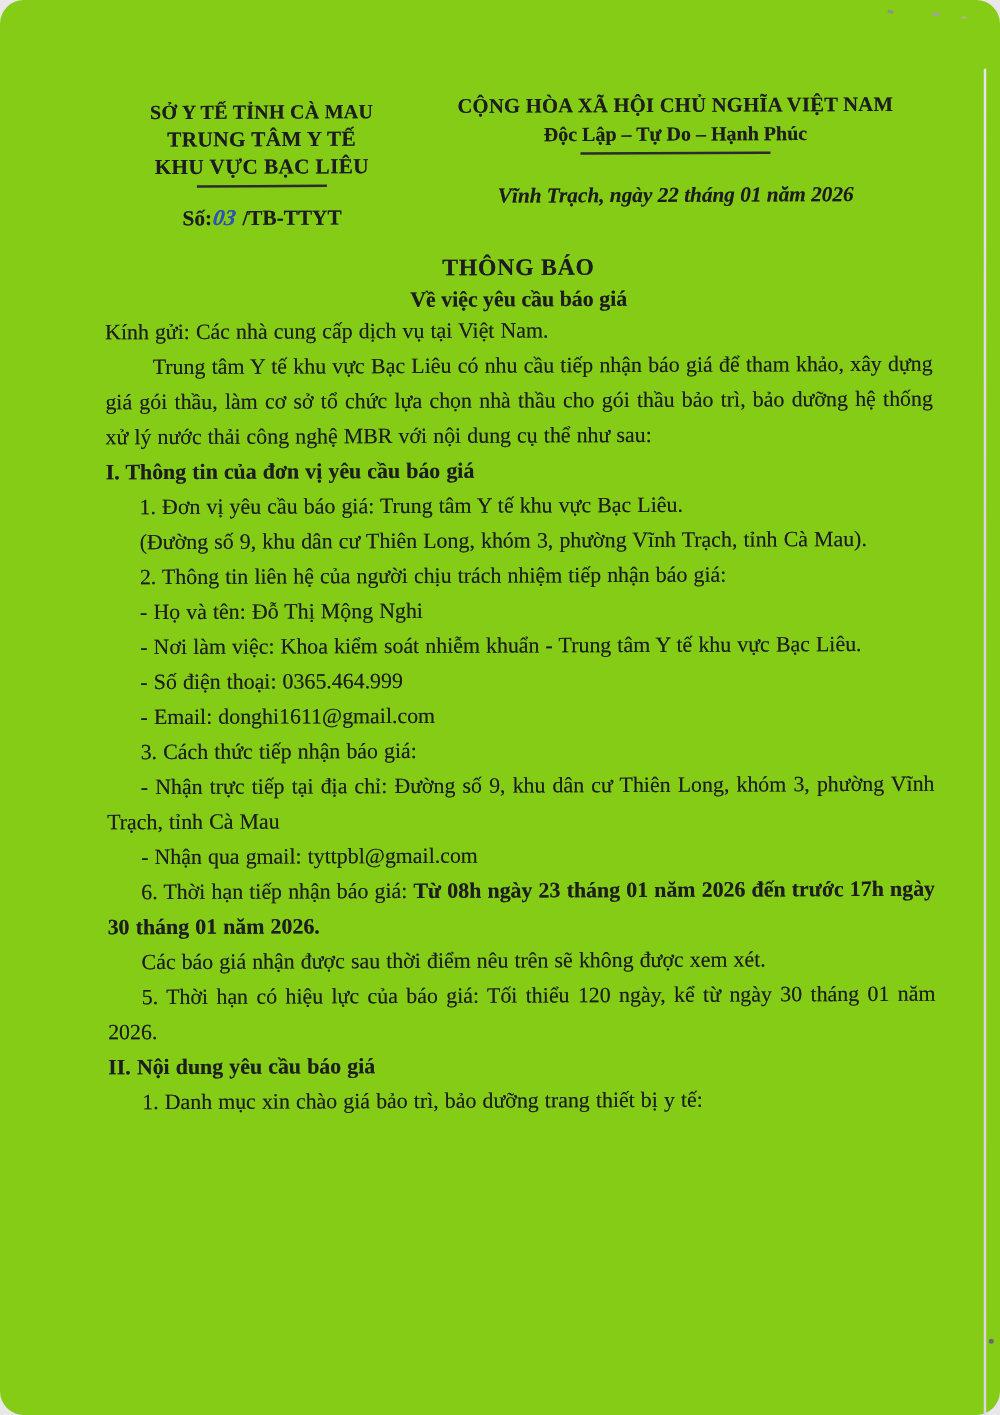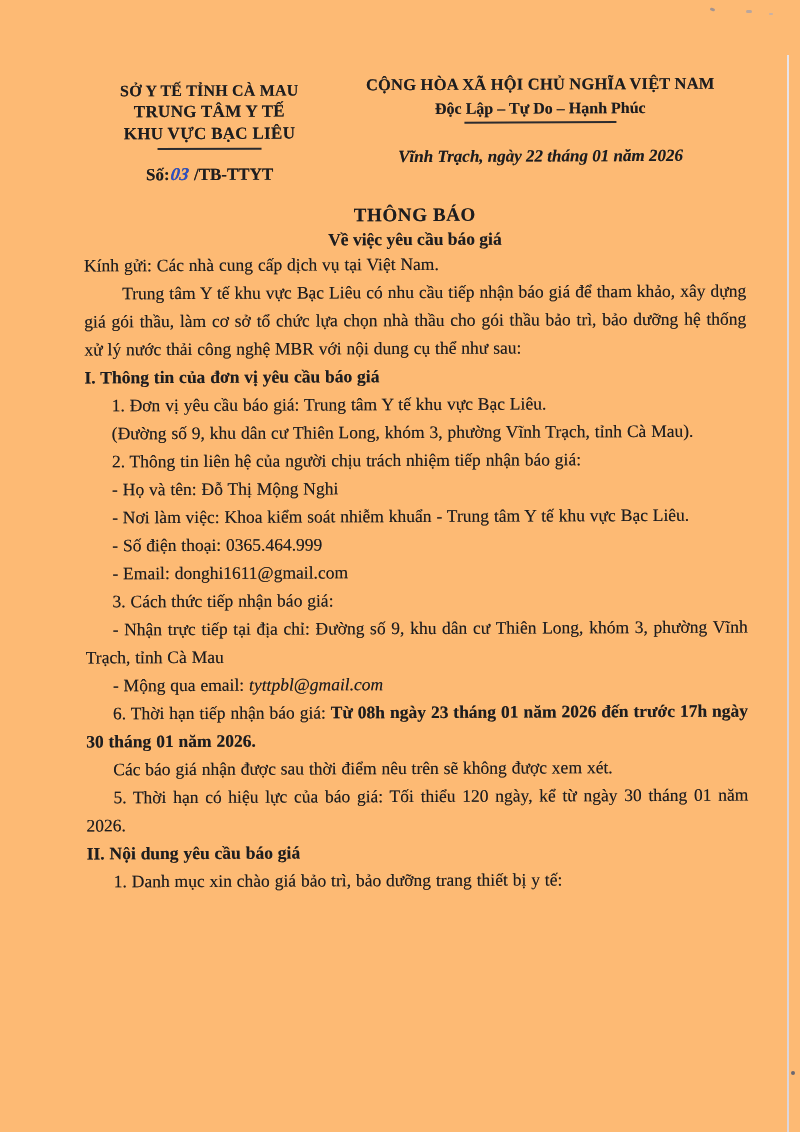--- a/index.html
+++ b/index.html
@@ -1,18 +1,18 @@
 <!DOCTYPE html>
 <html><head>
 <meta charset="utf-8">
 <style>
   html,body{margin:0;padding:0;}
   body{width:800px;height:1132px;overflow:hidden;background:#e9e7ea;}
-  .page{position:relative;width:800px;height:1132px;background:#fdba74;
-        font-family:"Liberation Serif","DejaVu Serif",serif;color:#1d1d1f;}
+  .page{position:relative;width:800px;height:1132px;background:#84cc16;
+        font-family:"Liberation Serif","DejaVu Serif",serif;color:#1d1d1f;border-radius:19px;}
   .content{position:absolute;left:85px;top:74px;width:662px;transform:rotate(-0.25deg);
            text-shadow:0 0 0.45px rgba(20,20,25,0.55);}
   
   .hdr{display:flex;align-items:flex-start;}
   .hdr-left{width:252px;text-align:center;padding-top:5px;}
   .hl1{font-size:16px;font-weight:600;letter-spacing:0.2px;line-height:21px;}
   .hl2,.hl3{font-size:17px;font-weight:700;letter-spacing:0.3px;line-height:22px;}
   .rule{border:none;border-top:2px solid #2b2b2e;margin:3px auto 0;}
   .rule-l{width:104px;}
   .rule-r{width:152px;}
@@ -26,21 +26,21 @@
   
   .title-block{text-align:center;margin-top:20px;}
   .t-main{font-size:19px;font-weight:700;letter-spacing:0.6px;}
   .t-sub{font-size:17.5px;font-weight:700;margin-top:3px;}
   
   .salutation{text-align:center;margin:30px 0 6px 0;font-size:17.5px;line-height:28px;}
   .body p{margin:0;font-size:17.5px;line-height:28px;text-align:justify;word-spacing:0.5px;}
   .indent{text-indent:38px;}
   .li{text-indent:27px;}
   .bold{font-weight:700;}
-  .it{font-style:italic;}
+  .it{}
   .sec-h{font-weight:700;text-align:left !important;}
   
   .edge-line{position:absolute;left:787px;top:55px;width:2px;height:1077px;
              background:linear-gradient(#e8e4ea,#d8d3da 40%,#dcd6dd);}
   .speck{position:absolute;border-radius:2px;}
   .sp1{left:710px;top:8px;width:5px;height:3px;background:#8f8b96;opacity:.8;transform:rotate(18deg);}
   .sp2{left:746px;top:10px;width:6px;height:3px;background:#a39fa9;opacity:.75;}
   .sp3{left:769px;top:13px;width:4px;height:2px;background:#b3aeb8;opacity:.7;}
   .sp4{left:791px;top:1071px;width:4px;height:4px;background:#6b6770;}
 </style>
@@ -83,21 +83,21 @@
       <p class="sec-h">I. Thông tin của đơn vị yêu cầu báo giá</p>
       <p class="li">1. Đơn vị yêu cầu báo giá: Trung tâm Y tế khu vực Bạc Liêu.</p>
       <p class="li">(Đường số 9, khu dân cư Thiên Long, khóm 3, phường Vĩnh Trạch, tỉnh Cà Mau).</p>
       <p class="li">2. Thông tin liên hệ của người chịu trách nhiệm tiếp nhận báo giá:</p>
       <p class="li">- Họ và tên: Đỗ Thị Mộng Nghi</p>
       <p class="li">- Nơi làm việc: Khoa kiểm soát nhiễm khuẩn - Trung tâm Y tế khu vực Bạc Liêu.</p>
       <p class="li">- Số điện thoại: 0365.464.999</p>
       <p class="li">- Email: donghi1611@gmail.com</p>
       <p class="li">3. Cách thức tiếp nhận báo giá:</p>
       <p class="li">- Nhận trực tiếp tại địa chỉ: Đường số 9, khu dân cư Thiên Long, khóm 3, phường Vĩnh Trạch, tỉnh Cà Mau</p>
-      <p class="li"><span>- Mộng qua email: </span><span class="it">tyttpbl@gmail.com</span></p>
+      <p class="li"><span>- Nhận qua gmail: </span><span class="it">tyttpbl@gmail.com</span></p>
       <p class="li"><span>6. Thời hạn tiếp nhận báo giá: </span><span class="bold">Từ 08h ngày 23 tháng 01 năm 2026 đến trước 17h ngày 30 tháng 01 năm 2026.</span></p>
       <p class="li">Các báo giá nhận được sau thời điểm nêu trên sẽ không được xem xét.</p>
       <p class="li">5. Thời hạn có hiệu lực của báo giá: Tối thiểu 120 ngày, kể từ ngày 30 tháng 01 năm 2026.</p>
 
       <p class="sec-h">II. Nội dung yêu cầu báo giá</p>
       <p class="li">1. Danh mục xin chào giá bảo trì, bảo dưỡng trang thiết bị y tế:</p>
     </div>
 
   </div>
 

